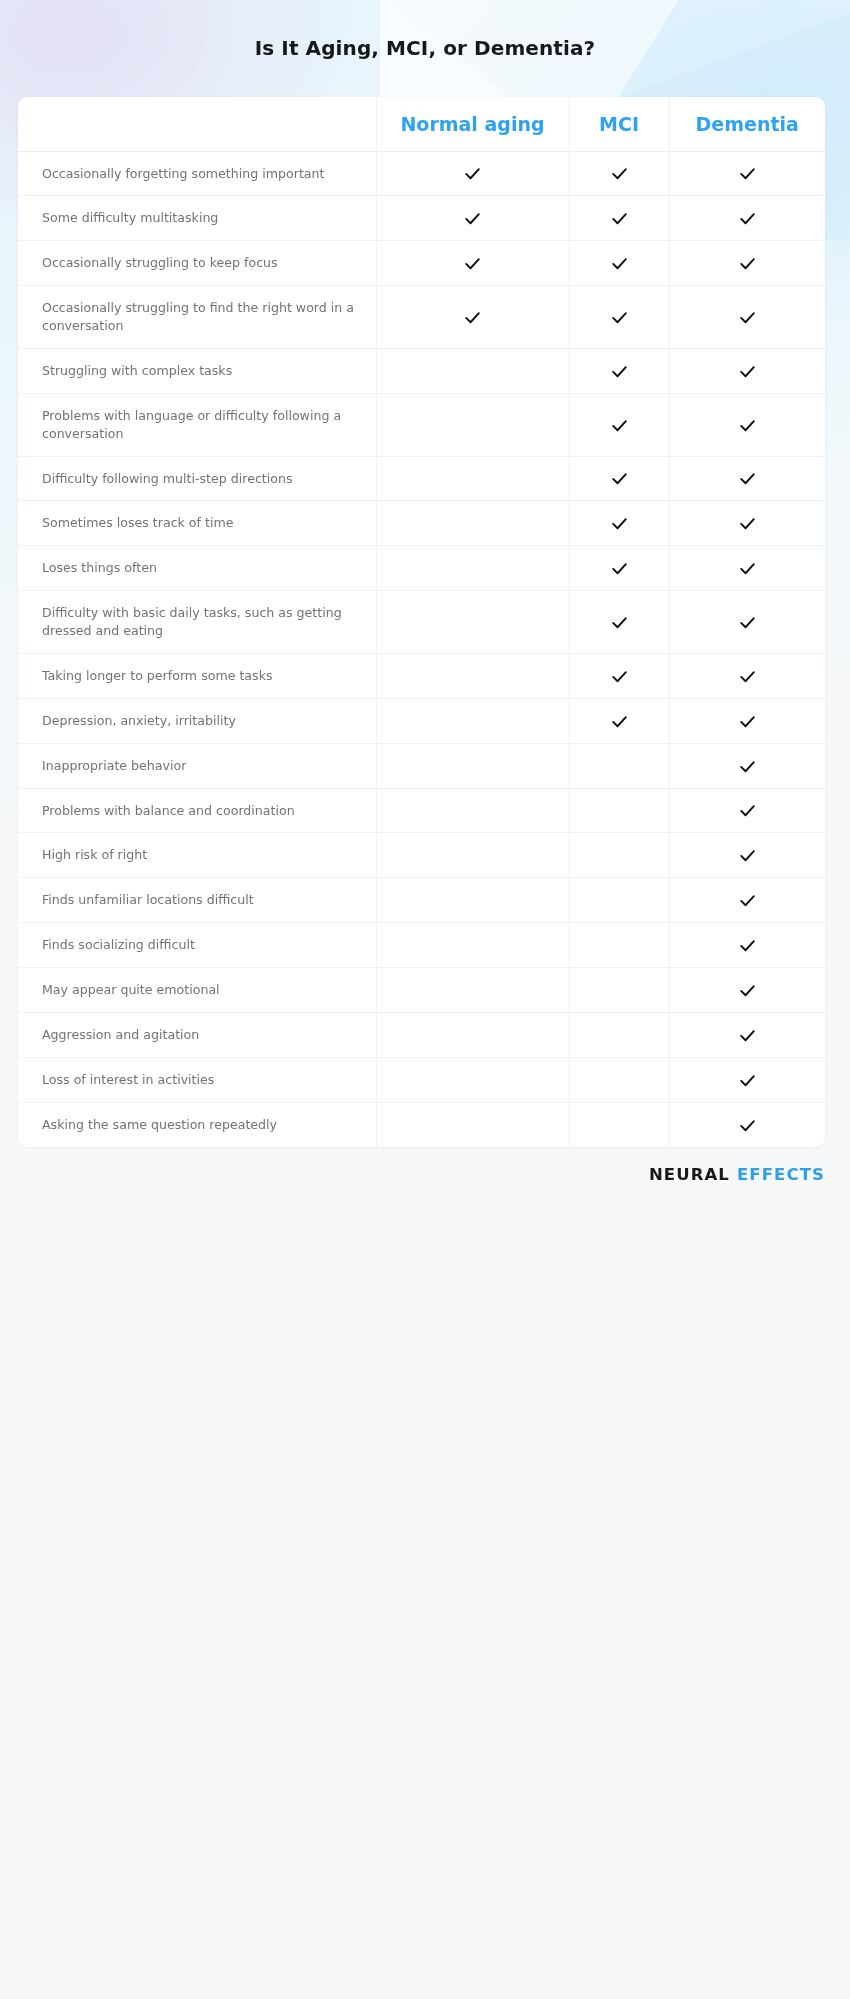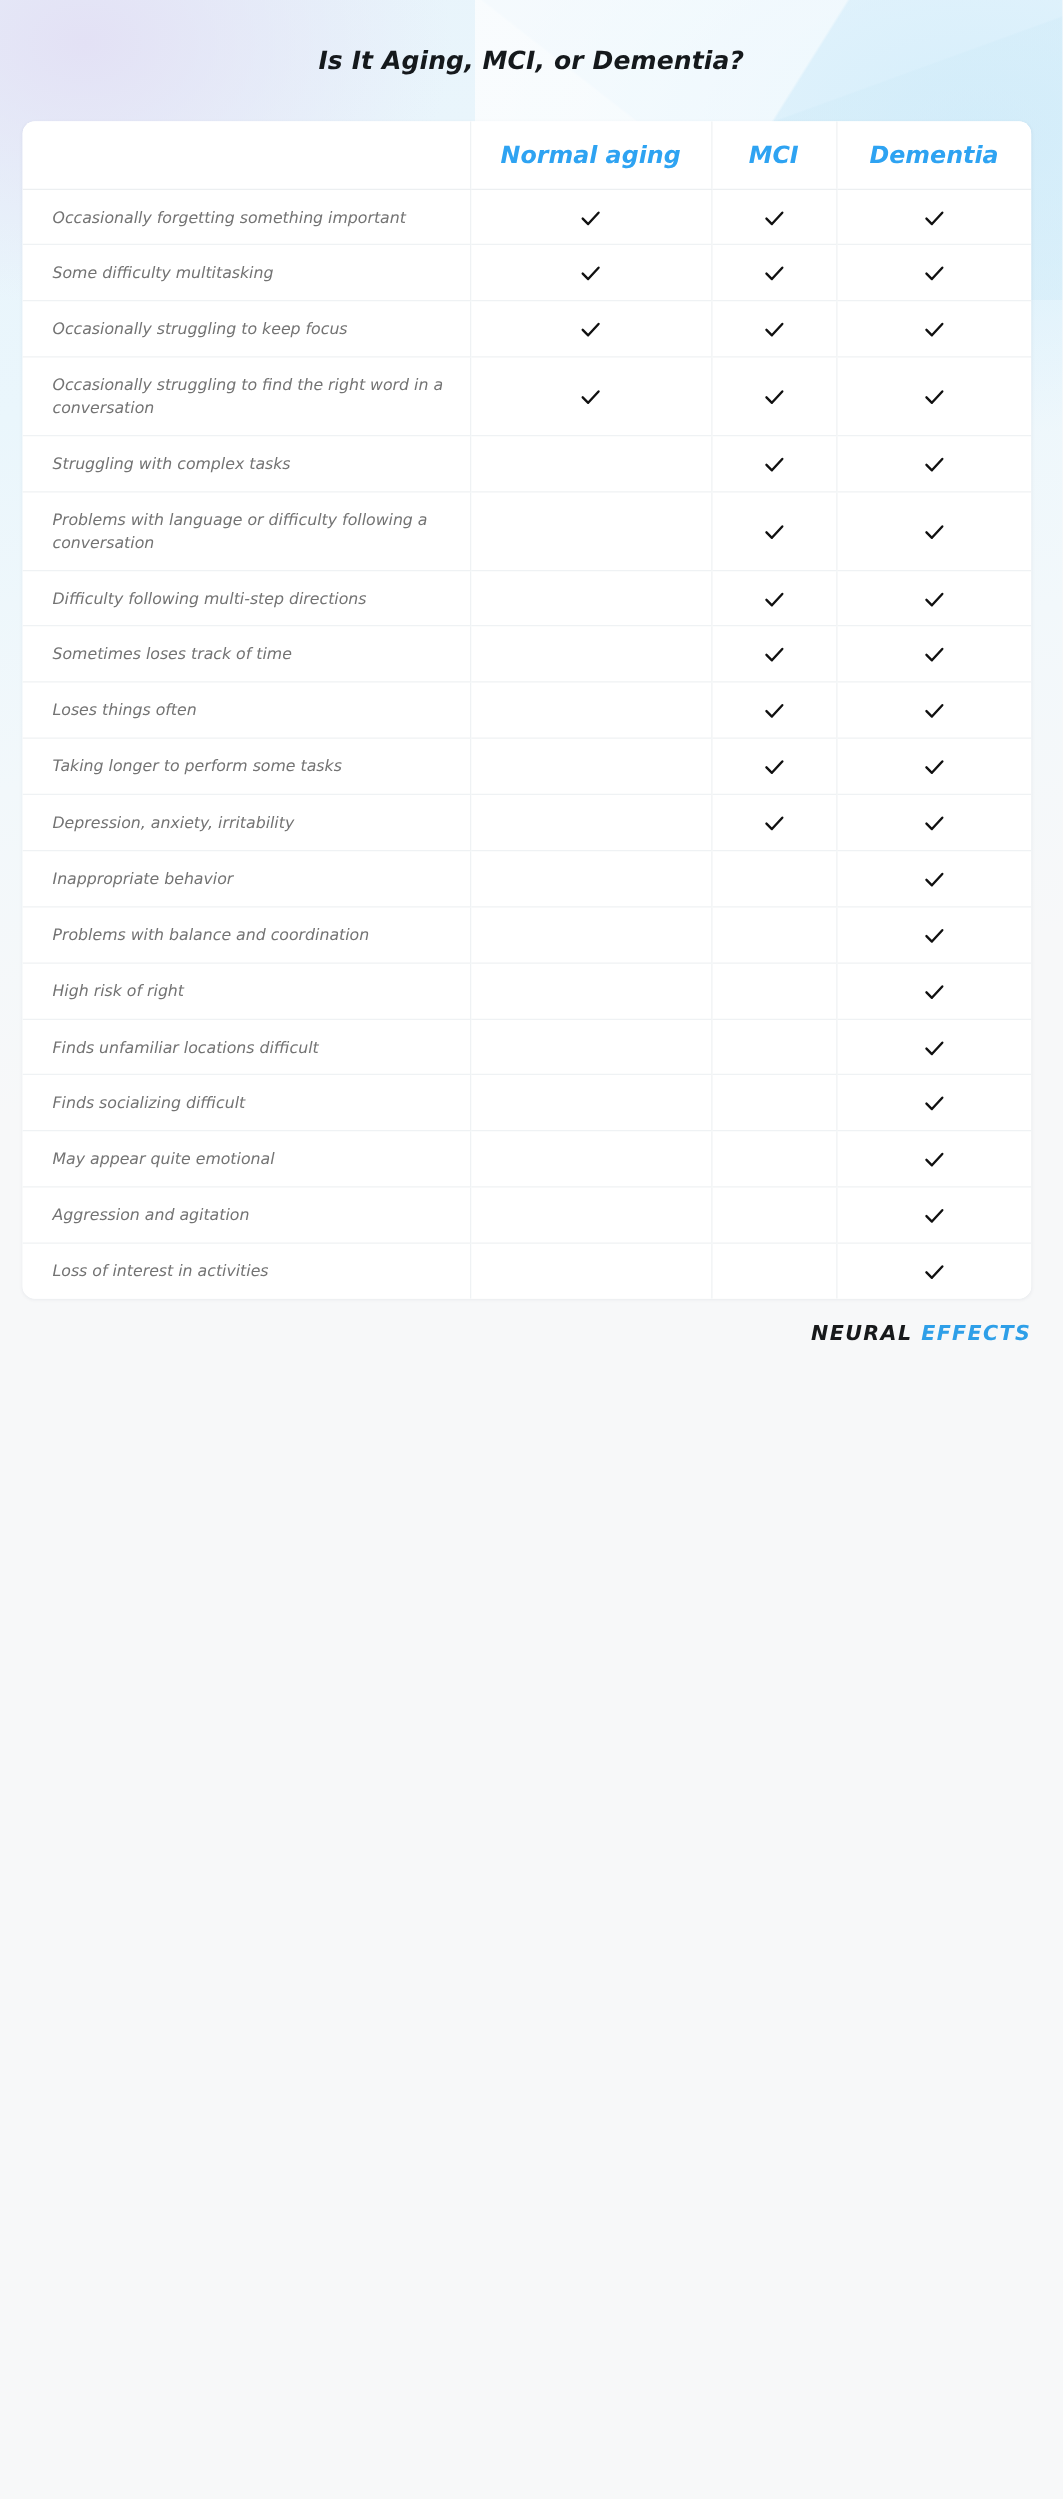--- a/index.html
+++ b/index.html
@@ -19,21 +19,20 @@
 
   
   #page {
     position: relative;
     width: 850px;
     height: 1713px;
     background:
       radial-gradient(ellipse 420px 300px at 8% 2%,  #e3e1f5 0%, rgba(227,225,245,0) 70%),
       radial-gradient(ellipse 560px 340px at 92% 6%, #d5eefb 0%, rgba(213,238,251,0) 72%),
       linear-gradient(170deg, #e8f4fb 0%, #eaf6fc 18%, #f2f8fb 34%, #f7f8f9 48%, #f7f8f9 100%);
-    font-style: italic;
   }
 
   #page::before {
     
     content: "";
     position: absolute;
     top: 0; right: 0;
     width: 470px; height: 240px;
     background:
       linear-gradient(122deg, rgba(255,255,255,0.55) 0 48%, rgba(255,255,255,0) 48.4%),
@@ -263,20 +262,32 @@
                   <polyline points="4,12.5 9.5,18 20,6.5"></polyline>
                 </svg></span></td>
             <td class="cell-mark"><span class="check"><svg viewBox="0 0 24 24" fill="none" stroke="#111111" stroke-width="2.4" stroke-linecap="round" stroke-linejoin="round">
                   <polyline points="4,12.5 9.5,18 20,6.5"></polyline>
                 </svg></span></td>
             <td class="cell-mark"><span class="check"><svg viewBox="0 0 24 24" fill="none" stroke="#111111" stroke-width="2.4" stroke-linecap="round" stroke-linejoin="round">
                   <polyline points="4,12.5 9.5,18 20,6.5"></polyline>
                 </svg></span></td>
           </tr>
           <tr>
+            <td class="cell-label">Difficulty with basic daily tasks, such as getting dressed and eating</td>
+            <td class="cell-mark"><span class="check off"><svg viewBox="0 0 24 24" fill="none" stroke="#111111" stroke-width="2.4" stroke-linecap="round" stroke-linejoin="round">
+                  <polyline points="4,12.5 9.5,18 20,6.5"></polyline>
+                </svg></span></td>
+            <td class="cell-mark"><span class="check"><svg viewBox="0 0 24 24" fill="none" stroke="#111111" stroke-width="2.4" stroke-linecap="round" stroke-linejoin="round">
+                  <polyline points="4,12.5 9.5,18 20,6.5"></polyline>
+                </svg></span></td>
+            <td class="cell-mark"><span class="check"><svg viewBox="0 0 24 24" fill="none" stroke="#111111" stroke-width="2.4" stroke-linecap="round" stroke-linejoin="round">
+                  <polyline points="4,12.5 9.5,18 20,6.5"></polyline>
+                </svg></span></td>
+          </tr>
+          <tr>
             <td class="cell-label">Taking longer to perform some tasks</td>
             <td class="cell-mark"><span class="check off"><svg viewBox="0 0 24 24" fill="none" stroke="#111111" stroke-width="2.4" stroke-linecap="round" stroke-linejoin="round">
                   <polyline points="4,12.5 9.5,18 20,6.5"></polyline>
                 </svg></span></td>
             <td class="cell-mark"><span class="check"><svg viewBox="0 0 24 24" fill="none" stroke="#111111" stroke-width="2.4" stroke-linecap="round" stroke-linejoin="round">
                   <polyline points="4,12.5 9.5,18 20,6.5"></polyline>
                 </svg></span></td>
             <td class="cell-mark"><span class="check"><svg viewBox="0 0 24 24" fill="none" stroke="#111111" stroke-width="2.4" stroke-linecap="round" stroke-linejoin="round">
                   <polyline points="4,12.5 9.5,18 20,6.5"></polyline>
                 </svg></span></td>
@@ -372,20 +383,32 @@
                 </svg></span></td>
             <td class="cell-mark"><span class="check off"><svg viewBox="0 0 24 24" fill="none" stroke="#111111" stroke-width="2.4" stroke-linecap="round" stroke-linejoin="round">
                   <polyline points="4,12.5 9.5,18 20,6.5"></polyline>
                 </svg></span></td>
             <td class="cell-mark"><span class="check"><svg viewBox="0 0 24 24" fill="none" stroke="#111111" stroke-width="2.4" stroke-linecap="round" stroke-linejoin="round">
                   <polyline points="4,12.5 9.5,18 20,6.5"></polyline>
                 </svg></span></td>
           </tr>
           <tr>
             <td class="cell-label">Loss of interest in activities</td>
+            <td class="cell-mark"><span class="check off"><svg viewBox="0 0 24 24" fill="none" stroke="#111111" stroke-width="2.4" stroke-linecap="round" stroke-linejoin="round">
+                  <polyline points="4,12.5 9.5,18 20,6.5"></polyline>
+                </svg></span></td>
+            <td class="cell-mark"><span class="check off"><svg viewBox="0 0 24 24" fill="none" stroke="#111111" stroke-width="2.4" stroke-linecap="round" stroke-linejoin="round">
+                  <polyline points="4,12.5 9.5,18 20,6.5"></polyline>
+                </svg></span></td>
+            <td class="cell-mark"><span class="check"><svg viewBox="0 0 24 24" fill="none" stroke="#111111" stroke-width="2.4" stroke-linecap="round" stroke-linejoin="round">
+                  <polyline points="4,12.5 9.5,18 20,6.5"></polyline>
+                </svg></span></td>
+          </tr>
+          <tr>
+            <td class="cell-label">Asking the same question repeatedly</td>
             <td class="cell-mark"><span class="check off"><svg viewBox="0 0 24 24" fill="none" stroke="#111111" stroke-width="2.4" stroke-linecap="round" stroke-linejoin="round">
                   <polyline points="4,12.5 9.5,18 20,6.5"></polyline>
                 </svg></span></td>
             <td class="cell-mark"><span class="check off"><svg viewBox="0 0 24 24" fill="none" stroke="#111111" stroke-width="2.4" stroke-linecap="round" stroke-linejoin="round">
                   <polyline points="4,12.5 9.5,18 20,6.5"></polyline>
                 </svg></span></td>
             <td class="cell-mark"><span class="check"><svg viewBox="0 0 24 24" fill="none" stroke="#111111" stroke-width="2.4" stroke-linecap="round" stroke-linejoin="round">
                   <polyline points="4,12.5 9.5,18 20,6.5"></polyline>
                 </svg></span></td>
           </tr>

